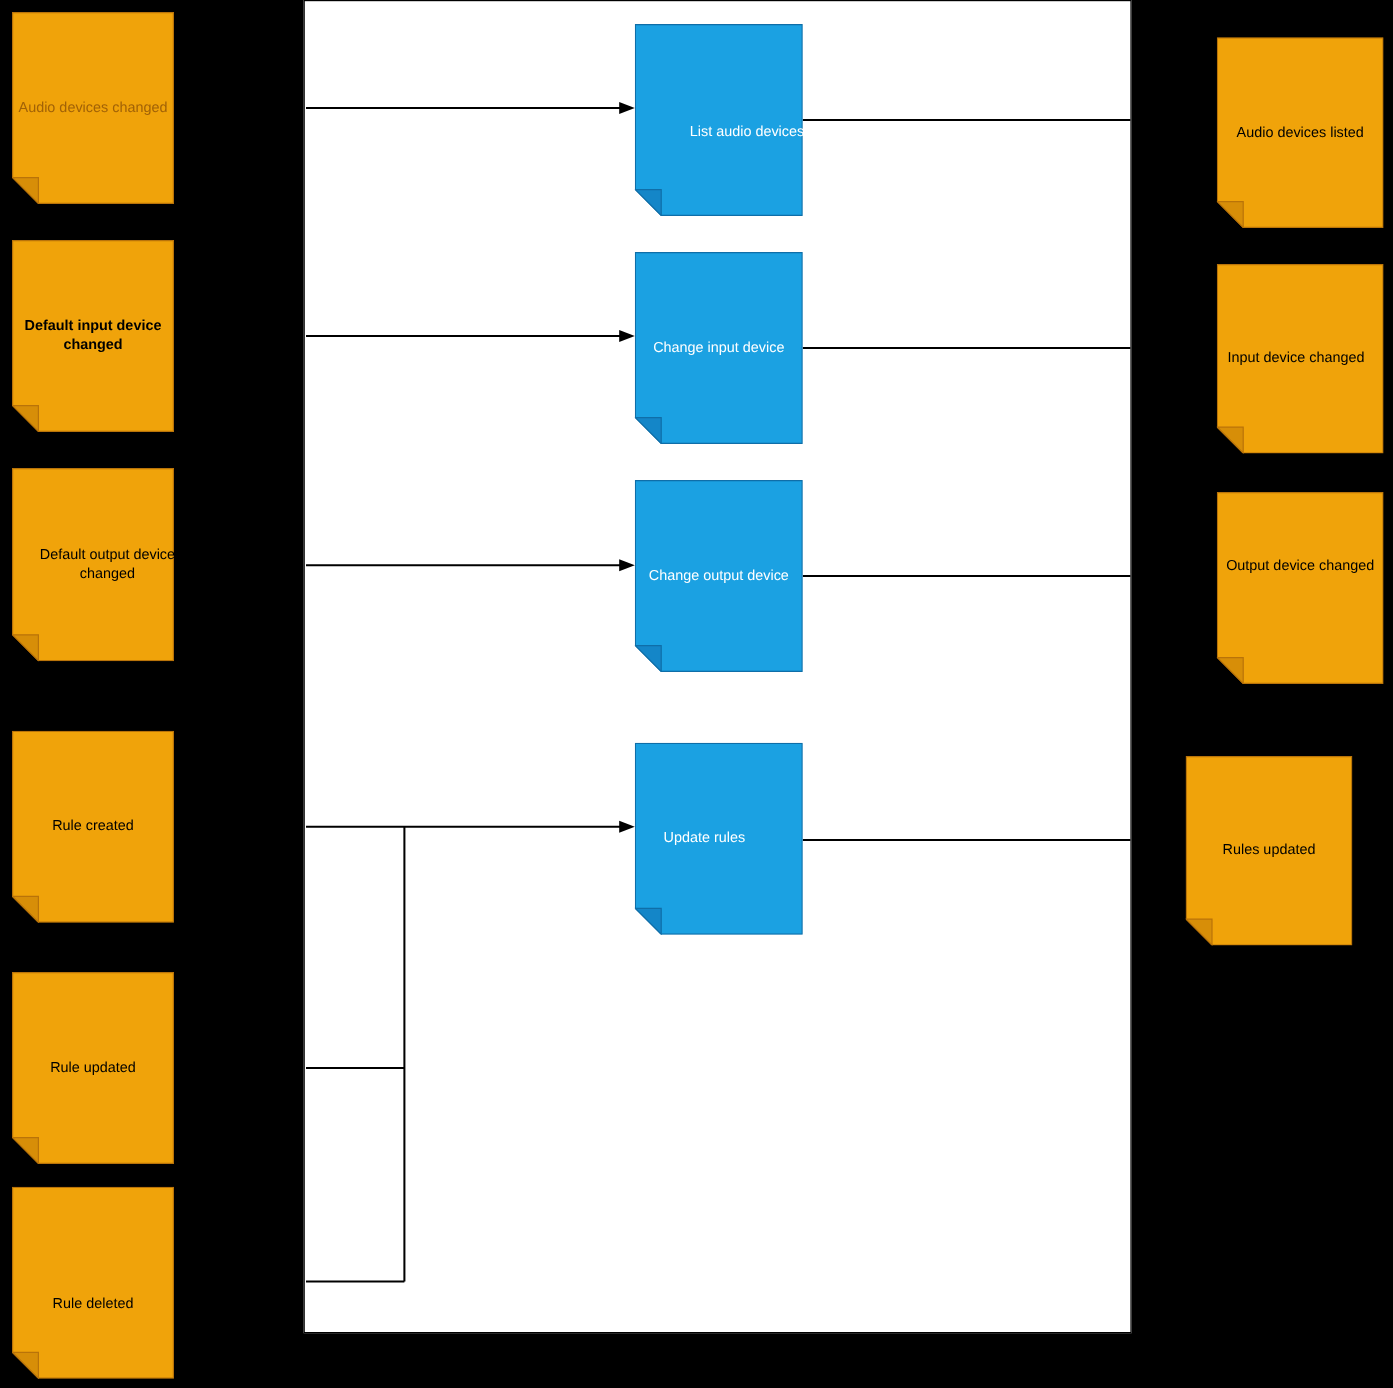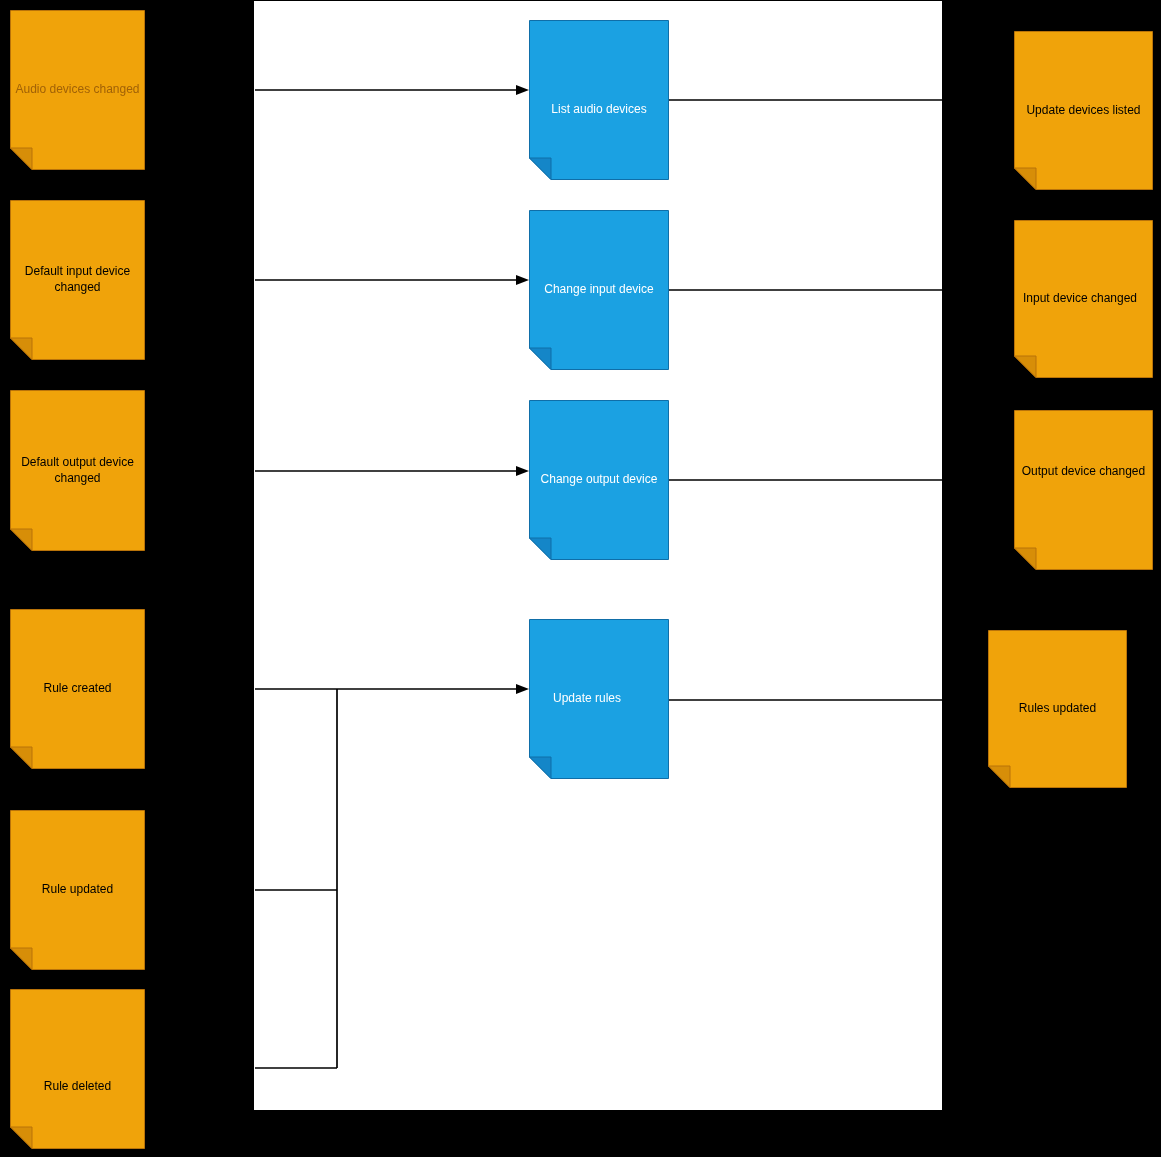--- a/index.html
+++ b/index.html
@@ -52,23 +52,23 @@
           <path d="M0.5,0.5 H134.5 V159.5 H22 L0.5,138 Z" fill="#F0A30A" stroke="#B97309" stroke-width="1"></path>
           <path d="M0.5,138 L22,138 L22,159.5 Z" fill="#D78E08" stroke="#B97309" stroke-width="1"></path>
         </svg>
         <div class="label" style="color: #a16207;">Audio devices changed</div>
       </div>
       <div class="note" style="left: 10px; top: 200px; width: 135px; height: 160px;">
         <svg width="135" height="160" viewBox="0 0 135 160">
           <path d="M0.5,0.5 H134.5 V159.5 H22 L0.5,138 Z" fill="#F0A30A" stroke="#B97309" stroke-width="1"></path>
           <path d="M0.5,138 L22,138 L22,159.5 Z" fill="#D78E08" stroke="#B97309" stroke-width="1"></path>
         </svg>
-        <div class="label" style="color: rgb(0, 0, 0);">Default input device changed</div>
+        <div class="label" style="color: rgb(0, 0, 0); font-weight: bold;">Default input device changed</div>
       </div>
-      <div class="note" style="left: 10px; top: 390px; width: 135px; height: 161px;">
+      <div class="note" style="left: 10px; top: 390px; width: 135px; height: 161px; padding-left: 24px;">
         <svg width="135" height="161" viewBox="0 0 135 161">
           <path d="M0.5,0.5 H134.5 V160.5 H22 L0.5,139 Z" fill="#F0A30A" stroke="#B97309" stroke-width="1"></path>
           <path d="M0.5,139 L22,139 L22,160.5 Z" fill="#D78E08" stroke="#B97309" stroke-width="1"></path>
         </svg>
         <div class="label" style="color: rgb(0, 0, 0);">Default output device changed</div>
       </div>
       <div class="note" style="left: 10px; top: 609px; width: 135px; height: 160px;">
         <svg width="135" height="160" viewBox="0 0 135 160">
           <path d="M0.5,0.5 H134.5 V159.5 H22 L0.5,138 Z" fill="#F0A30A" stroke="#B97309" stroke-width="1"></path>
           <path d="M0.5,138 L22,138 L22,159.5 Z" fill="#D78E08" stroke="#B97309" stroke-width="1"></path>
@@ -82,21 +82,21 @@
         </svg>
         <div class="label" style="color: rgb(0, 0, 0);">Rule updated</div>
       </div>
       <div class="note" style="left: 10px; top: 989px; width: 135px; height: 195px;">
         <svg width="135" height="160" viewBox="0 0 135 160">
           <path d="M0.5,0.5 H134.5 V159.5 H22 L0.5,138 Z" fill="#F0A30A" stroke="#B97309" stroke-width="1"></path>
           <path d="M0.5,138 L22,138 L22,159.5 Z" fill="#D78E08" stroke="#B97309" stroke-width="1"></path>
         </svg>
         <div class="label" style="color: rgb(0, 0, 0);">Rule deleted</div>
       </div>
-      <div class="note" style="left: 529px; top: 20px; width: 140px; height: 180px;">
+      <div class="note" style="left: 529px; top: 20px; width: 140px; height: 180px; padding-left: 47px;">
         <svg width="140" height="160" viewBox="0 0 140 160">
           <path d="M0.5,0.5 H139.5 V159.5 H22 L0.5,138 Z" fill="#1BA1E2" stroke="#0F6EA8" stroke-width="1"></path>
           <path d="M0.5,138 L22,138 L22,159.5 Z" fill="#1486C8" stroke="#0F6EA8" stroke-width="1"></path>
         </svg>
         <div class="label" style="color: rgb(255, 255, 255);">List audio devices</div>
       </div>
       <div class="note" style="left: 529px; top: 210px; width: 140px; height: 160px;">
         <svg width="140" height="160" viewBox="0 0 140 160">
           <path d="M0.5,0.5 H139.5 V159.5 H22 L0.5,138 Z" fill="#1BA1E2" stroke="#0F6EA8" stroke-width="1"></path>
           <path d="M0.5,138 L22,138 L22,159.5 Z" fill="#1486C8" stroke="#0F6EA8" stroke-width="1"></path>
@@ -115,21 +115,21 @@
           <path d="M0.5,0.5 H139.5 V159.5 H22 L0.5,138 Z" fill="#1BA1E2" stroke="#0F6EA8" stroke-width="1"></path>
           <path d="M0.5,138 L22,138 L22,159.5 Z" fill="#1486C8" stroke="#0F6EA8" stroke-width="1"></path>
         </svg>
         <div class="label" style="color: rgb(255, 255, 255);">Update rules</div>
       </div>
       <div class="note" style="left: 1014px; top: 31px; width: 139px; height: 159px;">
         <svg width="139" height="159" viewBox="0 0 139 159">
           <path d="M0.5,0.5 H138.5 V158.5 H22 L0.5,137 Z" fill="#F0A30A" stroke="#B97309" stroke-width="1"></path>
           <path d="M0.5,137 L22,137 L22,158.5 Z" fill="#D78E08" stroke="#B97309" stroke-width="1"></path>
         </svg>
-        <div class="label" style="color: rgb(0, 0, 0);">Update devices listed</div>
+        <div class="label" style="color: rgb(0, 0, 0);">Audio devices listed</div>
       </div>
       <div class="note" style="left: 1014px; top: 220px; width: 132px; height: 158px;">
         <svg width="139" height="158" viewBox="0 0 139 158">
           <path d="M0.5,0.5 H138.5 V157.5 H22 L0.5,136 Z" fill="#F0A30A" stroke="#B97309" stroke-width="1"></path>
           <path d="M0.5,136 L22,136 L22,157.5 Z" fill="#D78E08" stroke="#B97309" stroke-width="1"></path>
         </svg>
         <div class="label" style="color: rgb(0, 0, 0);">Input device changed</div>
       </div>
       <div class="note" style="left: 1014px; top: 410px; width: 139px; height: 124px;">
         <svg width="139" height="160" viewBox="0 0 139 160">

